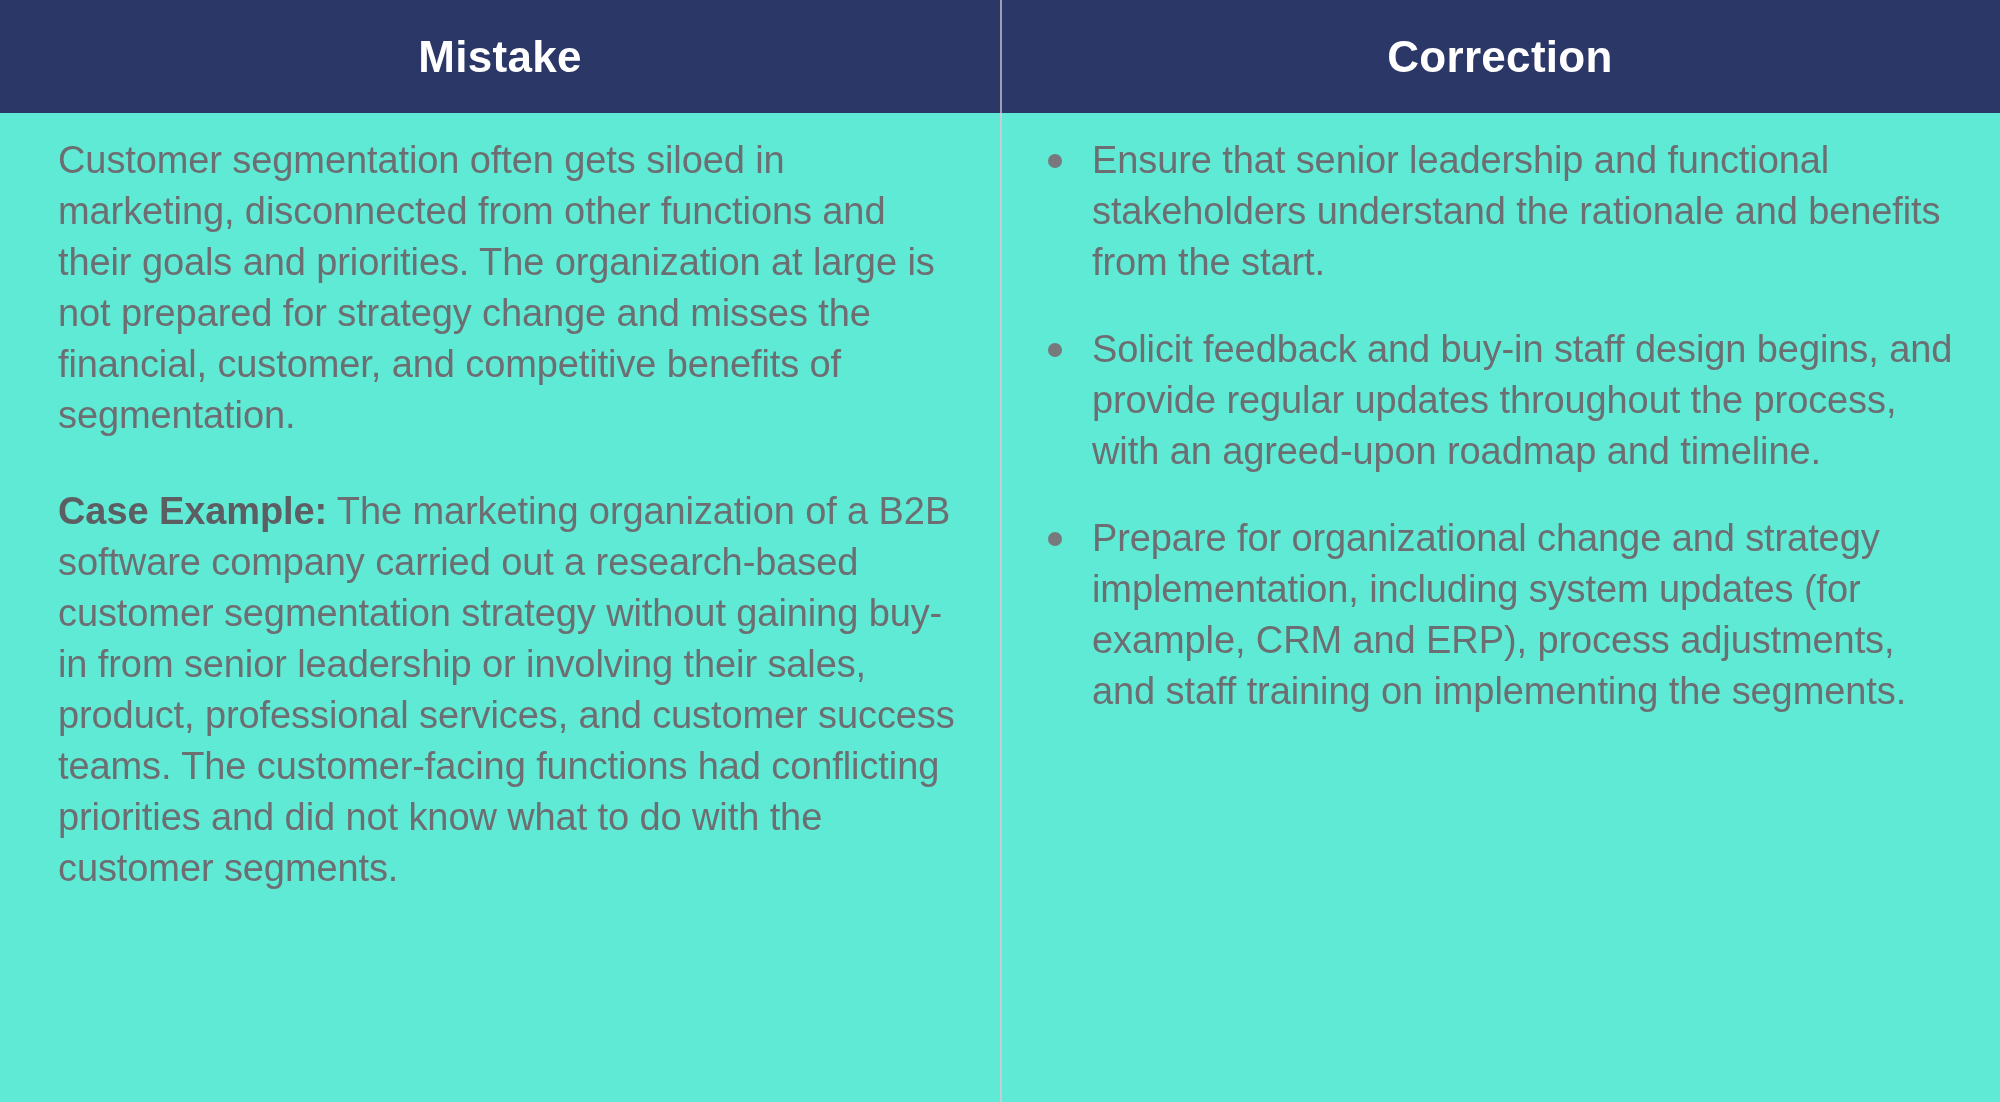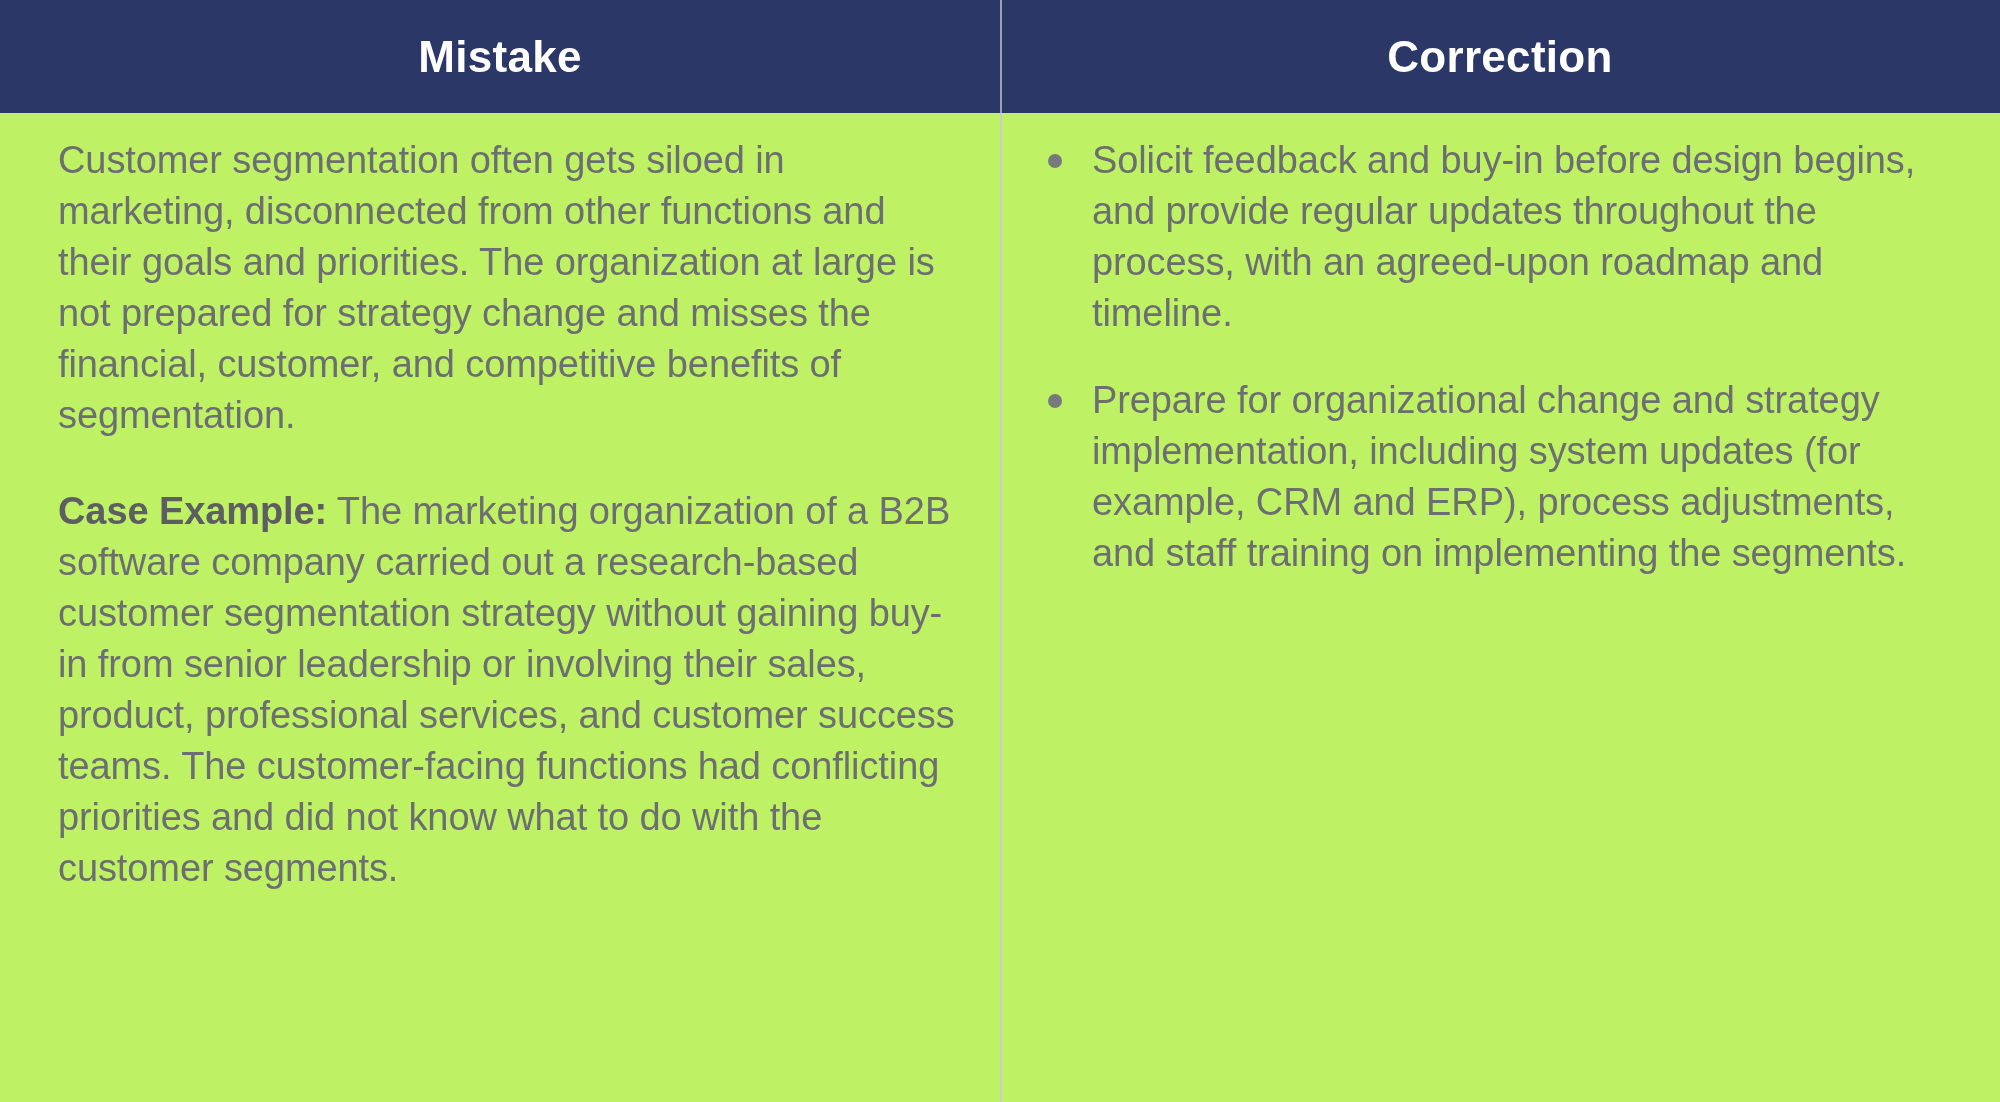--- a/index.html
+++ b/index.html
@@ -36,21 +36,21 @@
   .head-title {
     color: #ffffff;
     font-size: 44px;
     font-weight: bold;
     letter-spacing: 0.3px;
     line-height: 1;
   }
 
   
   .body-cell {
-    background: #bef264;
+    background: #5eead4;
     overflow: hidden;
   }
   .body-cell.left {
     grid-column: 1; grid-row: 2;
     padding: 22px 40px 20px 58px;
   }
   .body-cell.right {
     grid-column: 2; grid-row: 2;
     padding: 22px 36px 20px 30px;
   }
@@ -135,21 +135,25 @@
     <p class="para">Customer segmentation often gets siloed in marketing, disconnected from other functions and their goals and priorities. The organization at large is not prepared for strategy change and misses the financial, customer, and competitive benefits of segmentation.</p>
     <p class="para">
       <span class="lead">Case Example:</span><span> The marketing organization of a B2B software company carried out a research-based customer segmentation strategy without gaining buy-in from senior leadership or involving their sales, product, professional services, and customer success teams. The customer-facing functions had conflicting priorities and did not know what to do with the customer segments.</span>
     </p>
   </div>
 
   <div class="body-cell right">
     <ul class="bullets">
       <li class="bullet-item">
         <span class="bullet-dot"></span>
-        <span class="bullet-text">Solicit feedback and buy-in before design begins, and provide regular updates throughout the process, with an agreed-upon roadmap and timeline.</span>
+        <span class="bullet-text">Ensure that senior leadership and functional stakeholders understand the rationale and benefits from the start.</span>
+      </li>
+      <li class="bullet-item">
+        <span class="bullet-dot"></span>
+        <span class="bullet-text">Solicit feedback and buy-in staff design begins, and provide regular updates throughout the process, with an agreed-upon roadmap and timeline.</span>
       </li>
       <li class="bullet-item">
         <span class="bullet-dot"></span>
         <span class="bullet-text">Prepare for organizational change and strategy implementation, including system updates (for example, CRM and ERP), process adjustments, and staff training on implementing the segments.</span>
       </li>
     </ul>
   </div>
 
   <div class="divider"></div>
   <div class="divider-head"></div>

